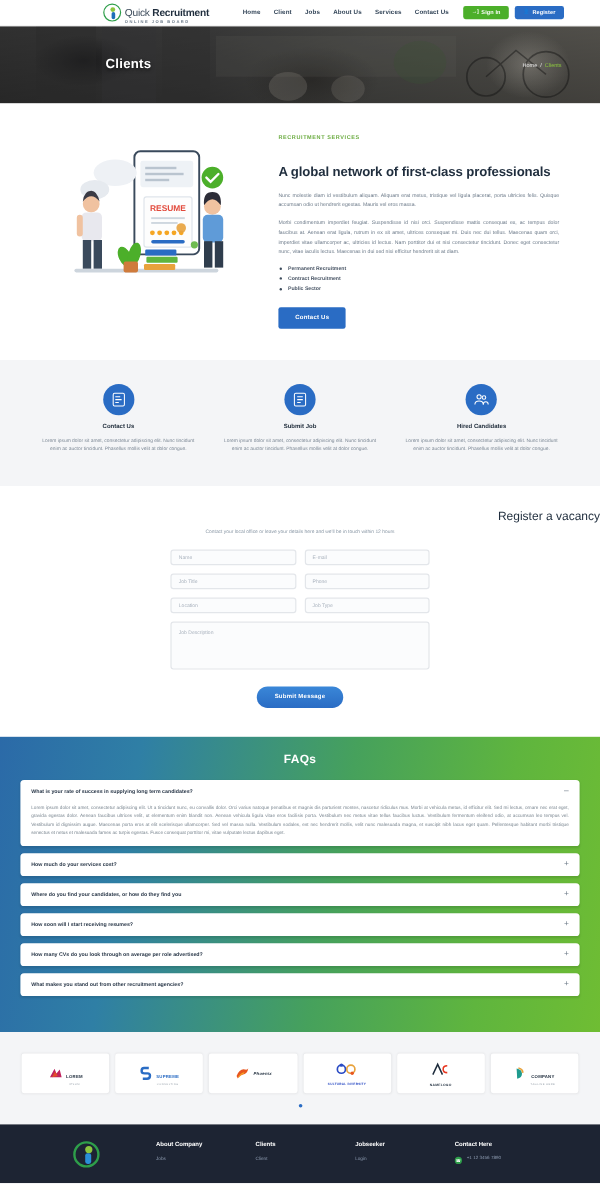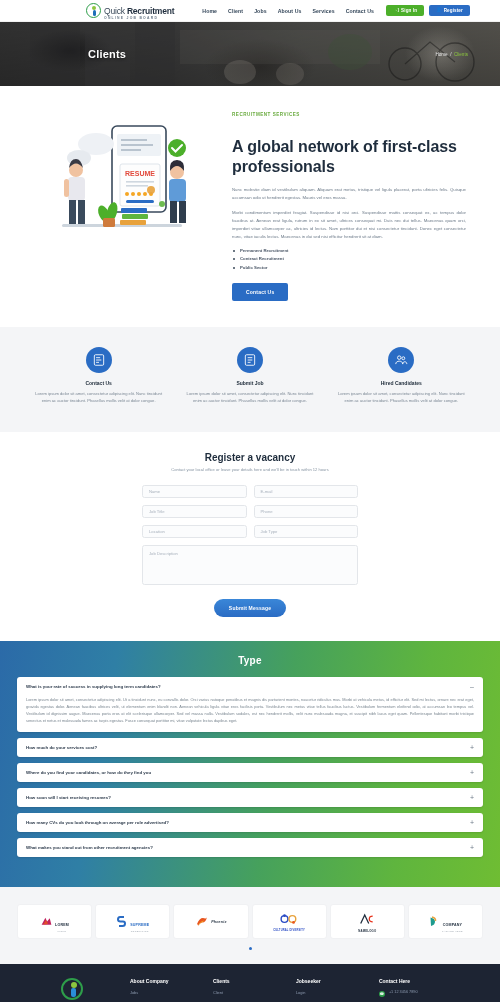--- a/index.html
+++ b/index.html
@@ -98,21 +98,21 @@
   }
   .intro-illustration {
     width: 180px; height: 140px; position: relative; flex: none;
   }
   .intro-copy { flex: 1; padding-top: 4px; }
   .eyebrow {
     color: #6aab3f; font-size: 4.6px; font-weight: bold;
     letter-spacing: .5px; text-transform: uppercase; margin-bottom: 4px;
   }
   .intro-heading {
-    font-size: 16px; font-weight: bold; color: #1f2d3d;
+    font-size: 11px; font-weight: bold; color: #1f2d3d;
     line-height: 1.28; margin-bottom: 8px; letter-spacing: -.1px; margin-top: 20px;
   }
   .intro-para {
     font-size: 4.3px; line-height: 1.85; color: #6c7a89; margin-bottom: 7px;
     text-align: justify;
   }
   .intro-list { list-style: none; margin: 2px 0 10px 0; }
   .intro-list li {
     font-size: 4.3px; color: #4a5666; margin-bottom: 3.5px;
     padding-left: 8px; position: relative; font-weight: bold;
@@ -145,21 +145,21 @@
   .how-card-title {
     font-size: 5px; font-weight: bold; color: #24313f; margin-bottom: 4px;
   }
   .how-card-text {
     font-size: 4.1px; line-height: 1.75; color: #7b8794; padding: 0 6px;
   }
 
   
   .vacancy { background: #fff; padding: 20px 0 24px 0; text-align: center; }
   .vacancy-title {
-    font-size: 10px; font-weight: bold; color: #1f2d3d; margin-bottom: 4px;
+    font-size: 10px; font-weight: normal; color: #1f2d3d; margin-bottom: 4px; text-align: right;
   }
   .vacancy-sub { font-size: 4.1px; color: #8795a3; margin-bottom: 13px; }
   .vacancy-form { width: 216px; margin: 0 auto; }
   .form-row { display: flex; gap: 7px; margin-bottom: 7px; }
   .form-row .field { flex: 1; }
   .field {
     height: 13px; border: 1px solid #e3e6ea; border-radius: 2.5px;
     background: #fbfcfd; display: flex; align-items: center;
     padding: 0 6px; font-size: 4.2px; color: #a9b2bd; cursor: text;
   }
@@ -437,21 +437,21 @@
       <div class="form-row">
         <div class="field">Location</div>
         <div class="field">Job Type</div>
       </div>
       <div class="field field-textarea">Job Description</div>
       <button class="btn-submit">Submit Message</button>
     </form>
   </section>
 
   <section class="faq-section">
-    <h2 class="faq-title">Type</h2>
+    <h2 class="faq-title">FAQs</h2>
 
     <div class="faq-item">
       <div class="faq-head">
         <span class="faq-q">What is your rate of success in supplying long term candidates?</span>
         <span class="faq-sign">–</span>
       </div>
       <div class="faq-body">Lorem ipsum dolor sit amet, consectetur adipiscing elit. Ut a tincidunt nunc, eu convallis dolor. Orci varius natoque penatibus et magnis dis parturient montes, nascetur ridiculus mus. Morbi at vehicula metus, id efficitur elit. Sed mi lectus, ornare nec erat eget, gravida egestas dolor. Aenean faucibus ultrices velit, ut elementum enim blandit non. Aenean vehicula ligula vitae eros facilisis porta. Vestibulum nec metus vitae tellus faucibus luctus. Vestibulum fermentum eleifend odio, at accumsan leo tempus vel. Vestibulum id dignissim augue. Maecenas porta eros at elit scelerisque ullamcorper. Sed vel massa nulla. Vestibulum sodales, est nec hendrerit mollis, velit nunc malesuada magna, et suscipit nibh lacus eget quam. Pellentesque habitant morbi tristique senectus et netus et malesuada fames ac turpis egestas. Fusce consequat porttitor mi, vitae vulputate lectus dapibus eget.</div>
     </div>
 
     <div class="faq-item">

